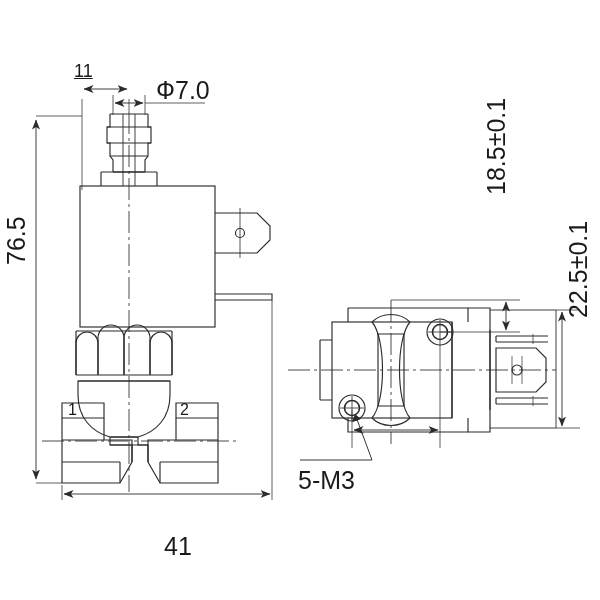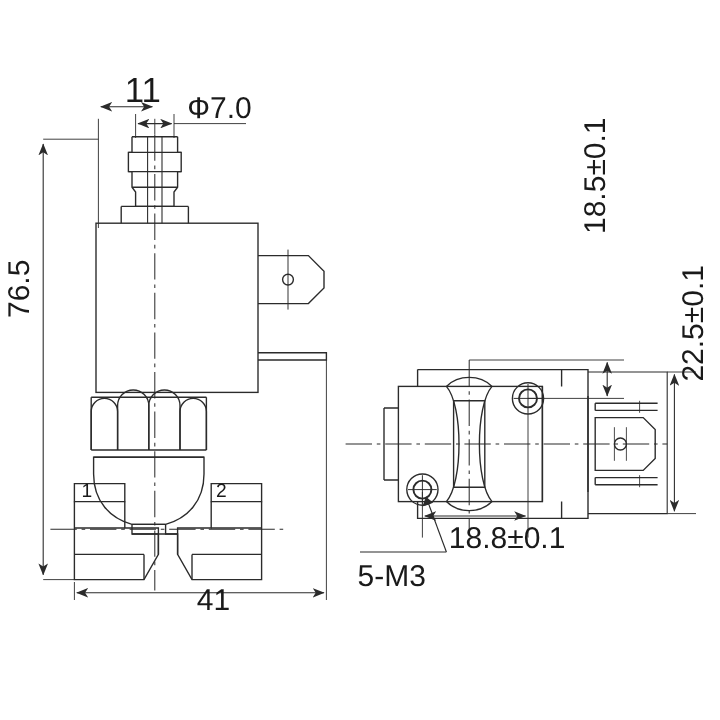--- a/index.html
+++ b/index.html
@@ -22,25 +22,25 @@
     width: 600px;
     height: 600px;
   }
   .dimtext {
     position: absolute;
     font-family: "Liberation Sans", sans-serif;
     color: #1a1a1a;
     white-space: nowrap;
     line-height: 1;
   }
-  .t-11      { left: 104px;  top: 62px;  font-size: 29px; }
+  .t-11      { left: 74px;  top: 62px;  font-size: 18px; text-decoration: underline; }
   .t-phi     { left: 156px; top: 78px;  font-size: 25px; }
   .t-765     { left: 4px;   top: 265px; font-size: 25px;
                transform: rotate(-90deg); transform-origin: left top; }
-  .t-41      { left: 164px; top: 488px; font-size: 25px; }
+  .t-41      { left: 164px; top: 534px; font-size: 25px; }
   .t-185     { left: 484px; top: 195px; font-size: 25px;
                transform: rotate(-90deg); transform-origin: left top; }
   .t-225     { left: 566px; top: 318px; font-size: 25px;
                transform: rotate(-90deg); transform-origin: left top; }
   .t-188     { left: 374px; top: 437px; font-size: 25px; }
   .t-2m3     { left: 298px; top: 468px; font-size: 25px; }
   .t-port1   { left: 68px;  top: 402px; font-size: 16px; }
   .t-port2   { left: 180px; top: 402px; font-size: 16px; }
 </style>
 </head>
@@ -232,18 +232,17 @@
 
     </g>
   </svg>
 
   <div class="dimtext t-11">11</div>
   <div class="dimtext t-phi">Ф7.0</div>
   <div class="dimtext t-765">76.5</div>
   <div class="dimtext t-41">41</div>
   <div class="dimtext t-185">18.5±0.1</div>
   <div class="dimtext t-225">22.5±0.1</div>
-  <div class="dimtext t-188">18.8±0.1</div>
   <div class="dimtext t-2m3">5-M3</div>
   <div class="dimtext t-port1">1</div>
   <div class="dimtext t-port2">2</div>
 
 </div>
 
 </body></html>

